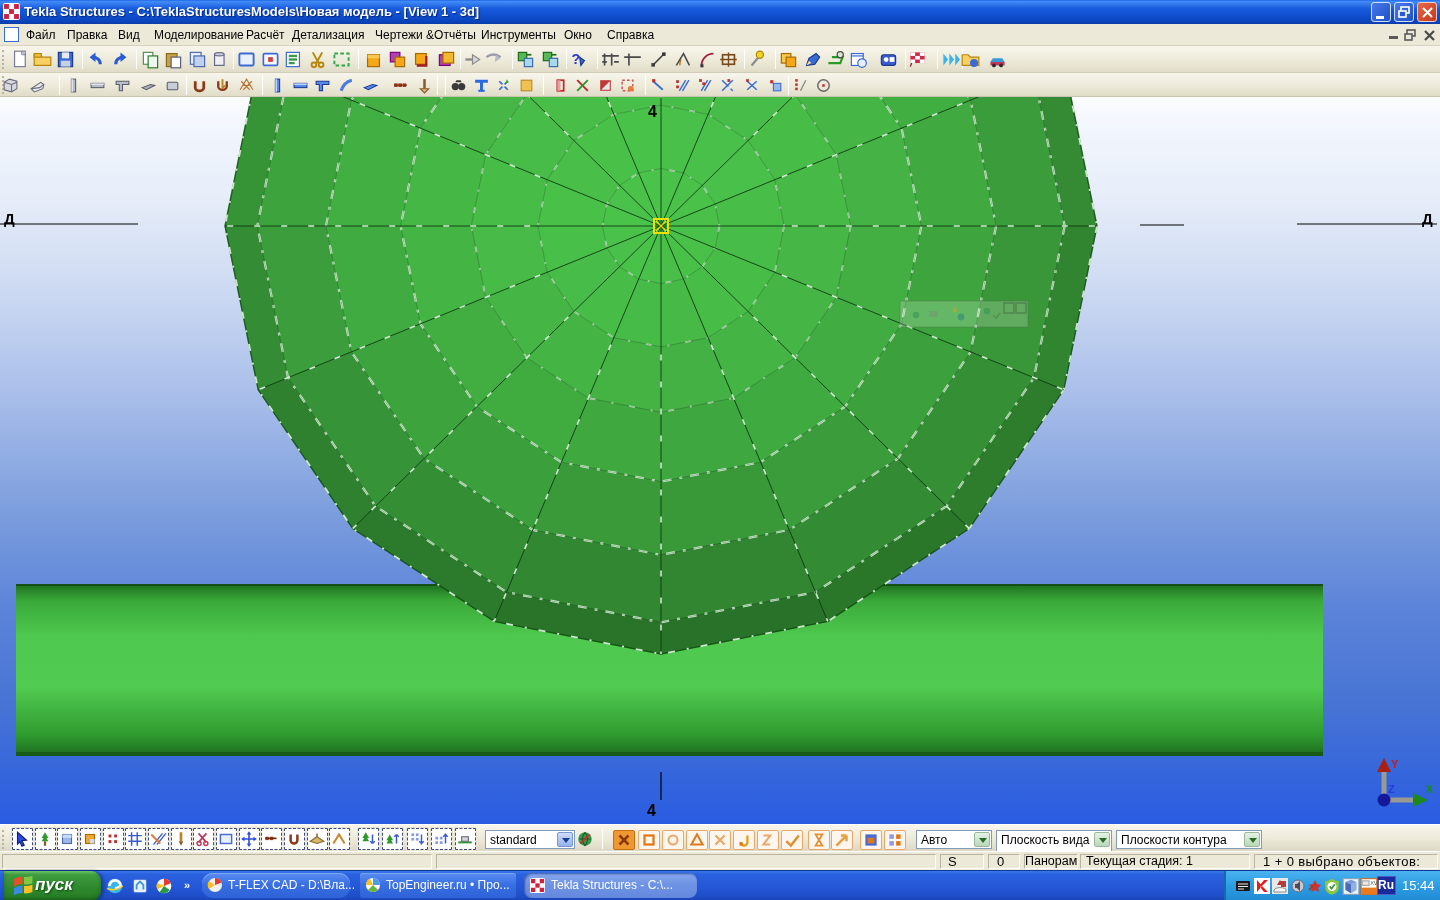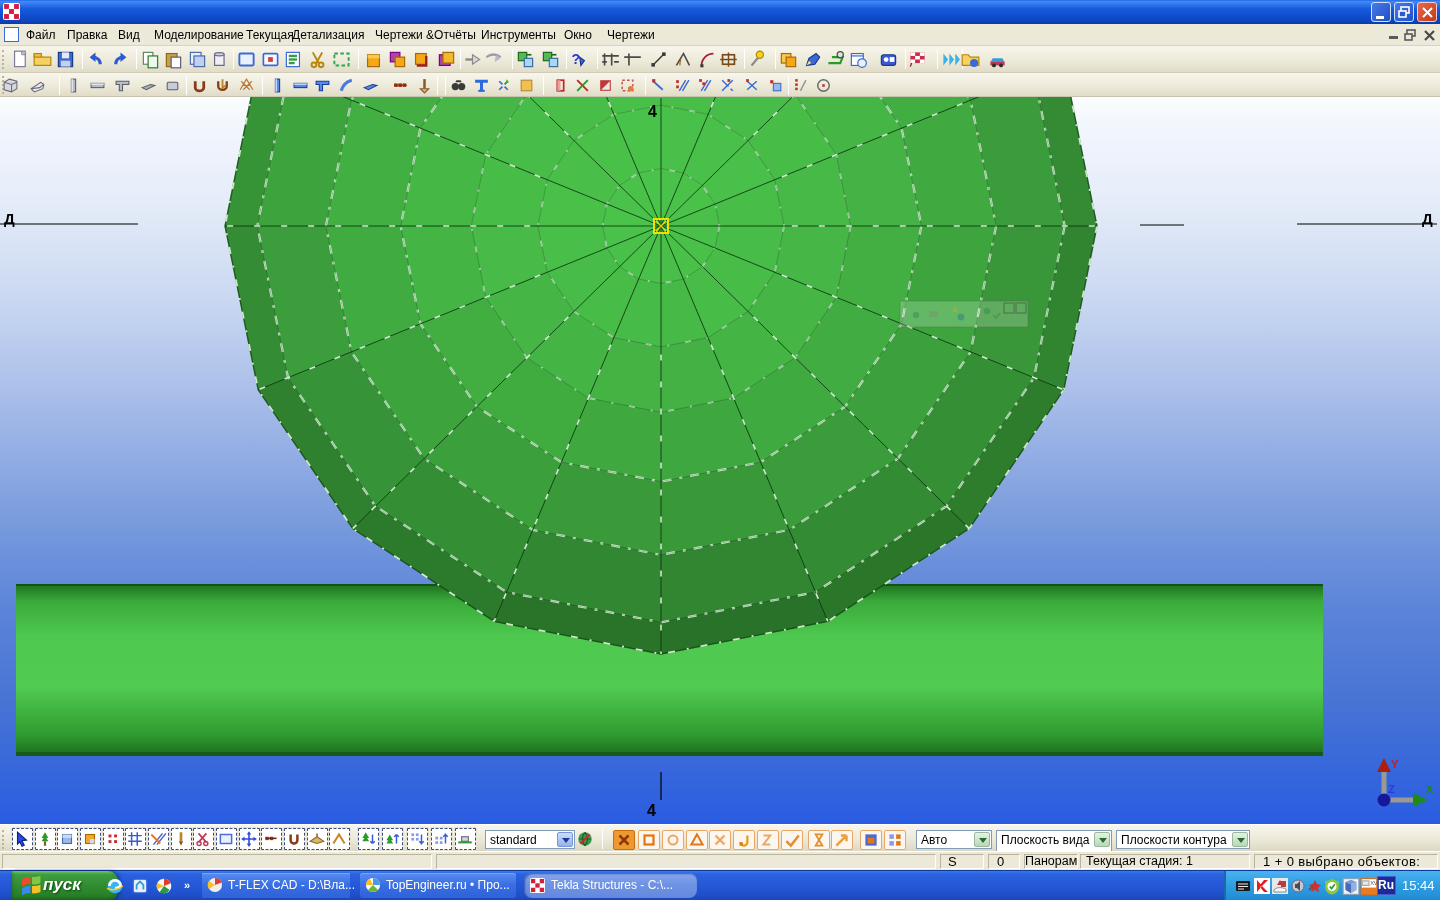--- a/index.html
+++ b/index.html
@@ -7,20 +7,21 @@
 
 <div class="abs" style="left:0;top:0;width:1440px;height:24px;background:linear-gradient(180deg,#1e60e8 0%,#3f8bf5 5%,#3b84f2 11%,#1a5cdf 35%,#0f4ecf 65%,#0b45bd 88%,#0a3ca8 100%)">
  <svg class="abs" style="left:3px;top:3px" width="17" height="17" viewBox="0 0 16 16">
       <rect width="16" height="16" fill="#fff" rx="2"></rect>
       <rect x="1" y="1" width="4.6" height="4.6" fill="#d02040"></rect>
       <rect x="10.4" y="1" width="4.6" height="4.6" fill="#d02040"></rect>
       <rect x="5.7" y="5.7" width="4.6" height="4.6" fill="#d02040"></rect>
       <rect x="1" y="10.4" width="4.6" height="4.6" fill="#d02040"></rect>
       <rect x="10.4" y="10.4" width="4.6" height="4.6" fill="#d02040"></rect>
     </svg>
+ <span class="abs" style="left:24px;top:4px;color:#fff;font-weight:bold;font-size:13px;text-shadow:1px 1px 1px #00247a;letter-spacing:0px">Tekla Structures - C:\TeklaStructuresModels\Новая модель - [View 1 - 3d]</span>
  <div class="abs" style="left:1371px;top:2px;width:20px;height:20px;border-radius:3px;border:1px solid #cfe0f8;background:linear-gradient(135deg,#4a7ae8,#1e50c8);color:#fff;font-weight:bold">
       <div class="abs" style="left:4px;top:13px;width:8px;height:3px;background:#fff"></div>
     </div>
  <div class="abs" style="left:1394px;top:2px;width:20px;height:20px;border-radius:3px;border:1px solid #cfe0f8;background:linear-gradient(135deg,#4a7ae8,#1e50c8)">
       <svg class="abs" style="left:3px;top:3px" width="13" height="13" viewBox="0 0 13 13">
         <rect x="3" y="1" width="8" height="6" fill="none" stroke="#fff" stroke-width="1.6"></rect>
         <rect x="1" y="5" width="7" height="6" fill="#2a5ad0" stroke="#fff" stroke-width="1.6"></rect>
       </svg>
     </div>
  <div class="abs" style="left:1417px;top:2px;width:20px;height:20px;border-radius:3px;border:1px solid #f0d0c8;background:linear-gradient(135deg,#e8694a,#c53818)">
@@ -29,26 +30,26 @@
       </svg>
     </div>
 </div>
 
 <div class="abs" style="left:0;top:24px;width:1440px;height:22px;background:#ece9d8;font-size:12px;color:#000;border-bottom:1px solid #d8d4c0">
  <div class="abs" style="left:4px;top:3px;width:15px;height:15px;background:#fff;border:1px solid #3a6ad4"></div>
  <span style="position:absolute;left:26px;top:4px">Файл</span>
 <span style="position:absolute;left:67px;top:4px">Правка</span>
 <span style="position:absolute;left:118px;top:4px">Вид</span>
 <span style="position:absolute;left:154px;top:4px">Моделирование</span>
-<span style="position:absolute;left:246px;top:4px">Текущая</span>
+<span style="position:absolute;left:246px;top:4px">Расчёт</span>
 <span style="position:absolute;left:292px;top:4px">Детализация</span>
 <span style="position:absolute;left:375px;top:4px">Чертежи &amp;Отчёты</span>
 <span style="position:absolute;left:481px;top:4px">Инструменты</span>
 <span style="position:absolute;left:564px;top:4px">Окно</span>
-<span style="position:absolute;left:607px;top:4px">Чертежи</span>
+<span style="position:absolute;left:607px;top:4px">Справка</span>
  <div class="abs" style="left:1389px;top:12px;width:9px;height:3px;background:#5a5a5a"></div>
  <svg class="abs" style="left:1404px;top:5px" width="13" height="13" viewBox="0 0 13 13">
       <rect x="3" y="1" width="8" height="6" fill="none" stroke="#5a5a5a" stroke-width="1.6"></rect>
       <rect x="1" y="5" width="7" height="6" fill="#ece9d8" stroke="#5a5a5a" stroke-width="1.6"></rect>
     </svg>
  <svg class="abs" style="left:1423px;top:5px" width="13" height="13" viewBox="0 0 13 13">
       <path d="M2 2l9 9M11 2l-9 9" stroke="#4a4a4a" stroke-width="2.2"></path>
     </svg>
 </div>
 
@@ -798,21 +799,21 @@
       <div style="position:absolute;right:1px;top:1px;width:16px;height:15px;background:linear-gradient(180deg,#e6f2e6,#b8d8b8);border:1px solid #9ab89a;border-radius:2px;">
         <div style="position:absolute;left:4px;top:5px;width:0;height:0;border-left:4px solid transparent;border-right:4px solid transparent;border-top:5px solid #2a6a2a"></div>
       </div>
     </div>
  <div style="position:absolute;left:996px;top:5px;width:116px;height:32px;background:#fff;border:1px solid #7f9db9;font-size:12px;color:#000;">
       <span style="position:absolute;left:4px;top:2px;white-space:nowrap">Плоскость вида</span>
       <div style="position:absolute;right:1px;top:1px;width:16px;height:15px;background:linear-gradient(180deg,#e6f2e6,#b8d8b8);border:1px solid #9ab89a;border-radius:2px;">
         <div style="position:absolute;left:4px;top:5px;width:0;height:0;border-left:4px solid transparent;border-right:4px solid transparent;border-top:5px solid #2a6a2a"></div>
       </div>
     </div>
- <div style="position:absolute;left:1116px;top:5px;width:134px;height:19px;background:#fff;border:1px solid #7f9db9;font-size:12px;color:#000;">
+ <div style="position:absolute;left:1116px;top:5px;width:146px;height:19px;background:#fff;border:1px solid #7f9db9;font-size:12px;color:#000;">
       <span style="position:absolute;left:4px;top:2px;white-space:nowrap">Плоскости контура</span>
       <div style="position:absolute;right:1px;top:1px;width:16px;height:15px;background:linear-gradient(180deg,#e6f2e6,#b8d8b8);border:1px solid #9ab89a;border-radius:2px;">
         <div style="position:absolute;left:4px;top:5px;width:0;height:0;border-left:4px solid transparent;border-right:4px solid transparent;border-top:5px solid #2a6a2a"></div>
       </div>
     </div>
 </div>
 
 <div class="abs" style="left:0;top:851px;width:1440px;height:19px;background:#ece9d8;font-size:13px;color:#000;border-top:1px solid #fff">
  <div class="abs" style="left:2px;top:2px;width:430px;height:15px;border:1px solid #b8b4a0;border-bottom-color:#fff;border-right-color:#fff"></div>
  <div class="abs" style="left:436px;top:2px;width:500px;height:15px;border:1px solid #b8b4a0;border-bottom-color:#fff;border-right-color:#fff"></div>
@@ -822,21 +823,21 @@
  <div class="abs" style="left:1080px;top:2px;width:170px;height:15px;border:1px solid #b8b4a0;border-bottom-color:#fff;border-right-color:#fff"></div>
  <div class="abs" style="left:1254px;top:2px;width:184px;height:15px;border:1px solid #b8b4a0;border-bottom-color:#fff;border-right-color:#fff"></div>
  <div class="abs" style="left:948px;top:2px">S</div>
  <div class="abs" style="left:997px;top:2px">0</div>
  <div class="abs" style="left:1025px;top:2px;font-size:12.5px">Панорам</div>
  <div class="abs" style="left:1086px;top:2px;font-size:12.5px">Текущая стадия: 1</div>
  <div class="abs" style="left:1263px;top:2px;letter-spacing:0.4px">1 + 0 выбрано объектов:</div>
 </div>
 
 <div class="abs" style="left:0;top:870px;width:1440px;height:30px;background:linear-gradient(180deg,#3a77e8 0%,#2a61df 12%,#2456d6 55%,#1f4fc8 85%,#1a46b8 100%);border-top:1px solid #0e3a9a">
- <div class="abs" style="left:12px;top:0;width:106px;height:30px;border-radius:0 10px 10px 0;background:linear-gradient(180deg,#6fca6f 0%,#3f9c3f 12%,#2f8a2f 55%,#278027 85%,#1e701e 100%);box-shadow:inset 0 -2px 4px rgba(0,40,0,0.3),2px 0 4px rgba(0,0,30,0.4)">
+ <div class="abs" style="left:4px;top:0;width:97px;height:30px;border-radius:0 10px 10px 0;background:linear-gradient(180deg,#6fca6f 0%,#3f9c3f 12%,#2f8a2f 55%,#278027 85%,#1e701e 100%);box-shadow:inset 0 -2px 4px rgba(0,40,0,0.3),2px 0 4px rgba(0,0,30,0.4)">
   <svg class="abs" style="left:9px;top:4px" width="21" height="21" viewBox="0 0 20 20">
         <g transform="skewY(-8)">
           <path d="M1 4q4-2 8-1v7q-4-1-8 1z" fill="#e8502a"></path>
           <path d="M10.5 3.4q4 1 8 0v7q-4 1-8 0z" fill="#80c843"></path>
           <path d="M1 12.5q4-2 8-1v7q-4-1-8 1z" fill="#3a8ae8"></path>
           <path d="M10.5 11.9q4 1 8 0v7q-4 1-8 0z" fill="#f8c020"></path>
         </g>
       </svg>
   <span class="abs" style="left:31px;top:4px;color:#fff;font-weight:bold;font-style:italic;font-size:17px;text-shadow:1px 1px 2px #0a4a0a">пуск</span>
  </div>
@@ -851,21 +852,21 @@
       <path d="M5 11V7l3-3 3 3v4" stroke="#3a9ad8" fill="none" stroke-width="1.6"></path>
     </svg>
  <svg class="abs" style="left:155px;top:6px" width="18" height="18" viewBox="0 0 16 16">
       <circle cx="8" cy="8" r="6.5" fill="#f8f8f8"></circle>
       <path d="M8 1.5a6.5 6.5 0 0 1 6 4L8 8z" fill="#e83a2a"></path>
       <path d="M2 11a6.5 6.5 0 0 1 0-6L8 8z" fill="#f8c020"></path>
       <path d="M4 13.5a6.5 6.5 0 0 0 9-2L8 8z" fill="#2a9a4a"></path>
     </svg>
  <div class="abs" style="left:184px;top:8px;color:#fff;font-weight:bold;font-size:11px">»</div>
 
- <div class="abs" style="left:202px;top:2px;width:148px;height:25px;border-radius:1px;background:linear-gradient(180deg,#5a8cf0,#3a70e4 45%,#2e62d8);box-shadow:inset 0 1px 0 #7aa4f4;color:#fff;font-size:12px">
+ <div class="abs" style="left:202px;top:2px;width:148px;height:25px;border-radius:11px;background:linear-gradient(180deg,#5a8cf0,#3a70e4 45%,#2e62d8);box-shadow:inset 0 1px 0 #7aa4f4;color:#fff;font-size:12px">
   <svg class="abs" style="left:5px;top:4px" width="16" height="16" viewBox="0 0 16 16">
         <circle cx="8" cy="8" r="7" fill="#f0f0f0"></circle>
         <path d="M8 1a7 7 0 0 1 6.5 4.5L8 8z" fill="#e83a2a"></path>
         <path d="M2 12A7 7 0 0 1 2 4l6 4z" fill="#f8c020"></path>
       </svg>
   <span class="abs" style="left:26px;top:5px;white-space:nowrap">T-FLEX CAD - D:\Вла...</span>
  </div>
  <div class="abs" style="left:360px;top:2px;width:156px;height:25px;border-radius:3px;background:linear-gradient(180deg,#5a8cf0,#3a70e4 45%,#2e62d8);box-shadow:inset 0 1px 0 #7aa4f4;color:#fff;font-size:12px">
   <svg class="abs" style="left:5px;top:4px" width="16" height="16" viewBox="0 0 16 16">
         <circle cx="8" cy="8" r="7" fill="#fff"></circle>

